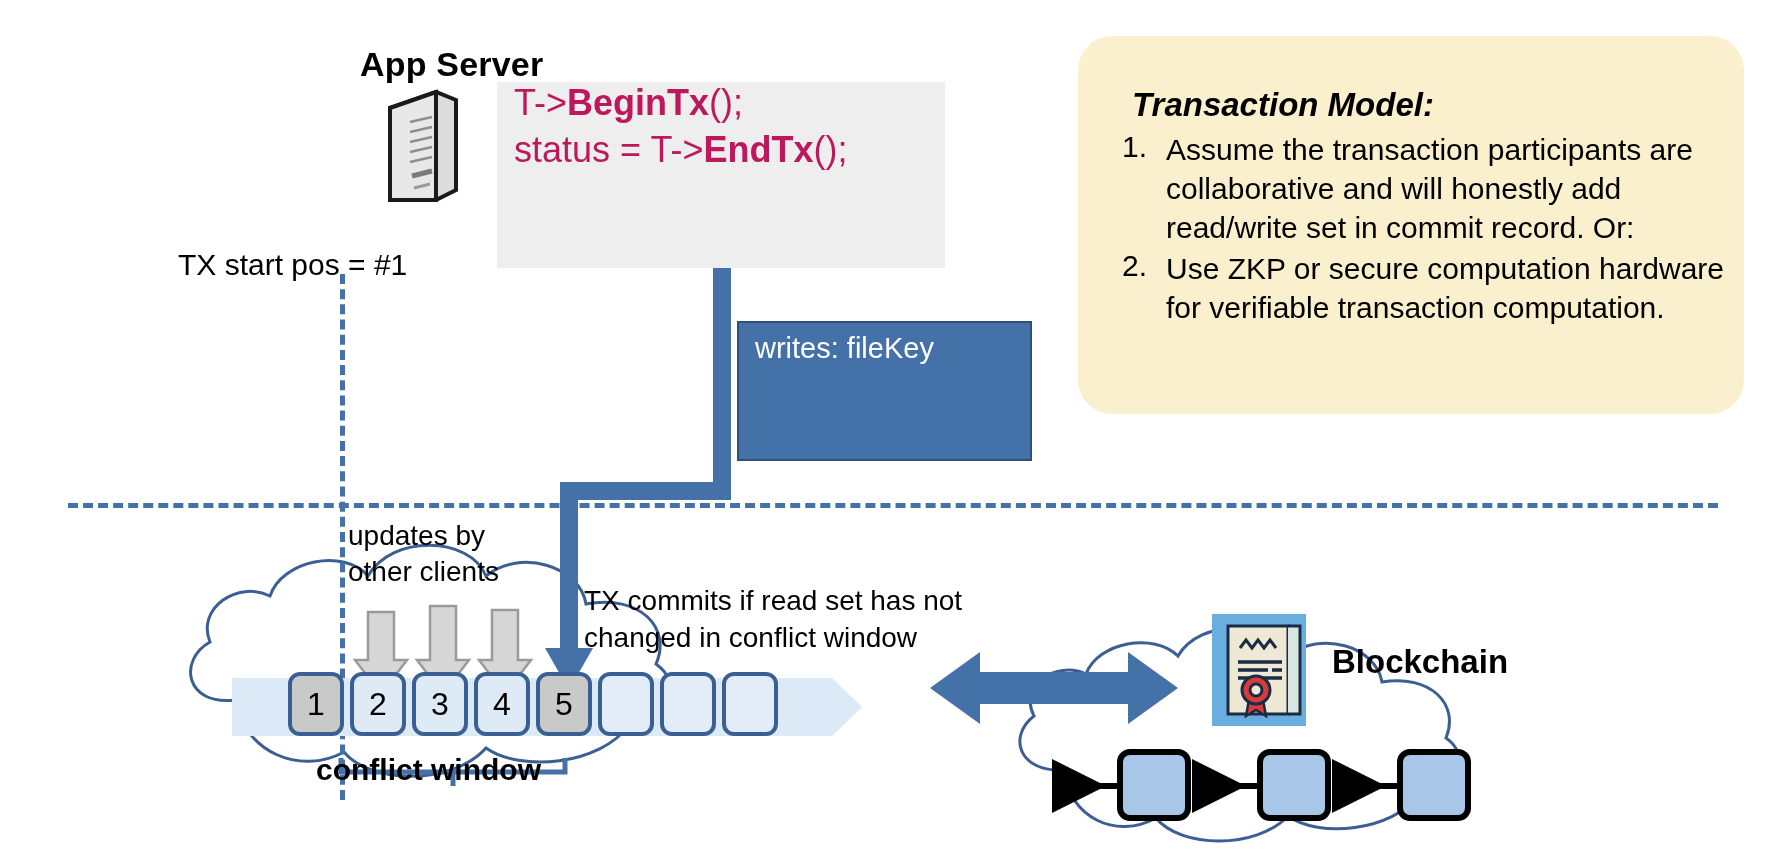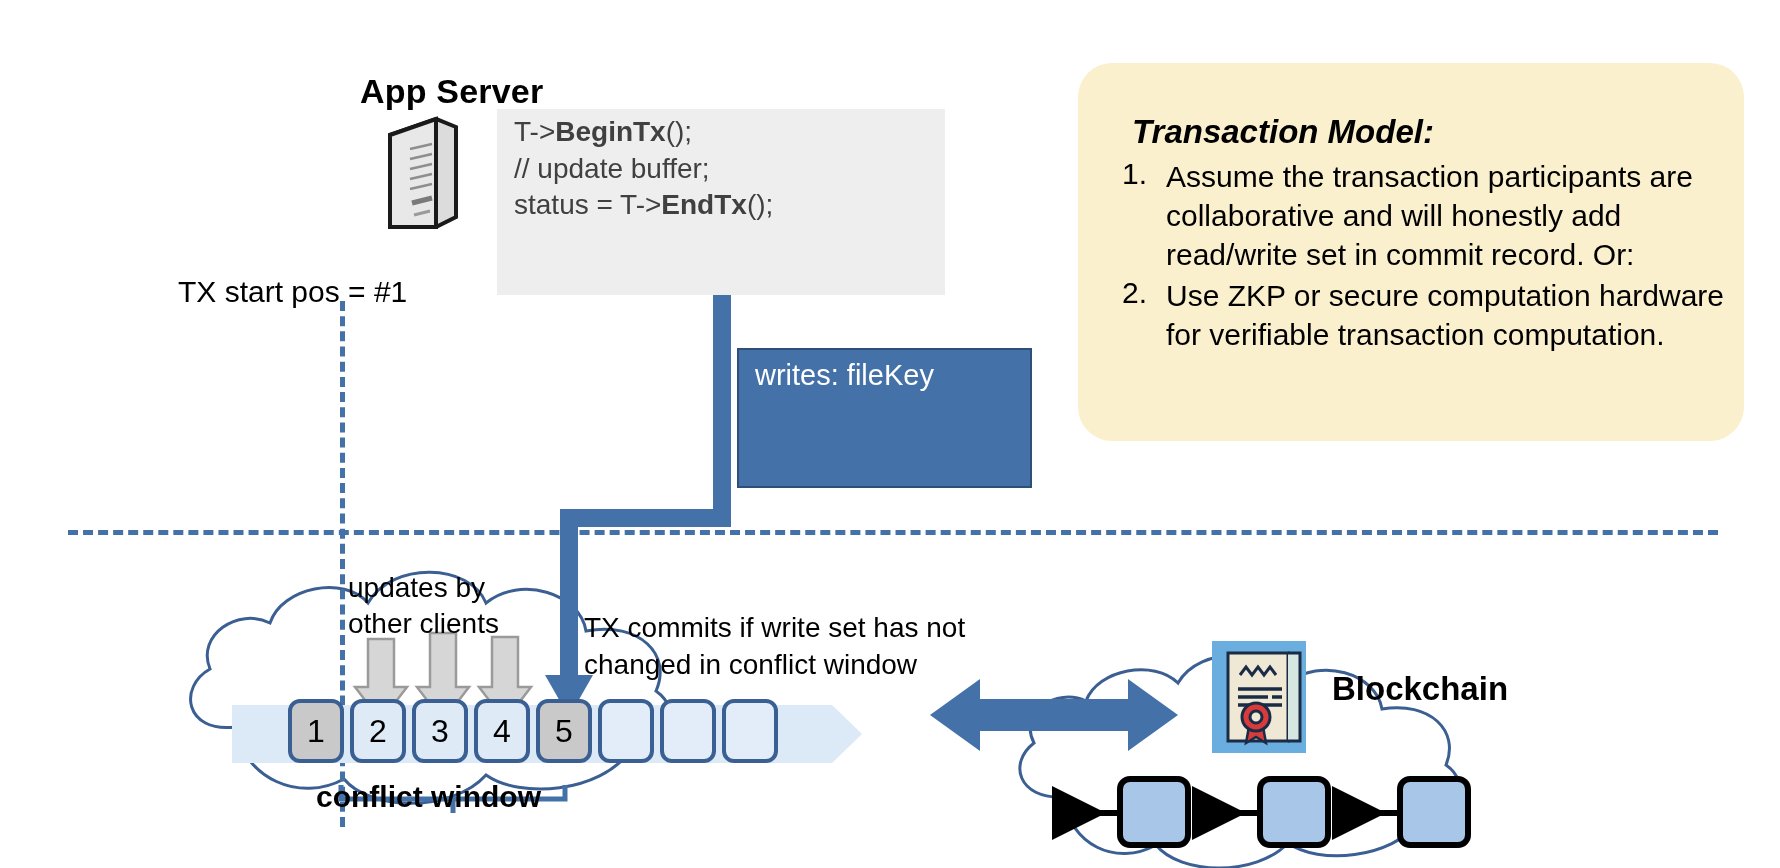--- a/index.html
+++ b/index.html
@@ -6,21 +6,21 @@
   html, body {
     margin: 0; padding: 0;
     background: #ffffff;
   }
   body {
     width: 1780px; height: 868px;
     position: relative;
     font-family: "Liberation Sans", sans-serif;
     overflow: hidden;
   }
-  #stage { position: absolute; inset: 0; margin-top: 27px; }
+  #stage { position: absolute; inset: 0; }
 
   .abs { position: absolute; }
 
   
   #app-server-title {
     left: 360px; top: 45px;
     font-size: 34px; font-weight: bold; color: #000;
     letter-spacing: .2px;
   }
   #tx-start-label {
@@ -29,37 +29,37 @@
   }
   #blockchain-label {
     left: 1332px; top: 643px;
     font-size: 33px; font-weight: bold; color: #000;
   }
   #conflict-window-label {
     left: 316px; top: 753px;
     font-size: 30px; font-weight: bold; color: #000;
   }
   #updates-label {
-    left: 348px; top: 543px;
+    left: 348px; top: 518px;
     font-size: 28px; color: #000; line-height: 1.28;
   }
   #commits-note {
     left: 584px; top: 583px;
     font-size: 28px; color: #000; line-height: 1.32;
     white-space: nowrap;
   }
 
   
   #code-box {
     left: 497px; top: 82px; width: 448px; height: 186px;
     background: #eeeeee;
   }
   #code-lines {
-    left: 514px; top: 87px; width: 430px;
-    font-size: 28px; color: #404040; line-height: 1.305;
+    left: 514px; top: 80px; width: 430px;
+    font-size: 36px; color: #be185d; line-height: 1.305;
   }
   #code-lines div { white-space: nowrap; }
   #code-lines b { font-weight: bold; }
 
   
   #commit-box {
     left: 737px; top: 321px; width: 295px; height: 140px;
     background: #4472a8;
     border: 2px solid #2e4f77;
   }
@@ -235,21 +235,20 @@
   </svg>
 
   <div class="abs" id="sep-horizontal"></div>
   <div class="abs" id="sep-vertical"></div>
 
   <div class="abs" id="app-server-title">App Server</div>
 
   <div class="abs" id="code-box"></div>
   <div class="abs" id="code-lines">
       <div><span>T-&gt;</span><b>BeginTx</b><span>();</span></div>
-      <div><span>// update buffer;</span></div>
       <div><span>status = T-&gt;</span><b>EndTx</b><span>();</span></div>
     </div>
 
   <div class="abs" id="tx-start-label">TX start pos = #1</div>
 
   <div class="abs" id="commit-box"></div>
   <div class="abs" id="commit-text">
     <div>writes: fileKey</div>
   </div>
 
@@ -265,21 +264,21 @@
         <div class="model-body">Use ZKP or secure computation hardware for verifiable transaction computation.</div>
       </div>
     </div>
 
   <div class="abs" id="updates-label">
     <div>updates by</div>
     <div>other clients</div>
   </div>
 
   <div class="abs" id="commits-note">
-    <div>TX commits if write set has not</div>
+    <div>TX commits if read set has not</div>
     <div>changed in conflict window</div>
   </div>
 
   <div class="abs" id="log-strip"></div>
   <div class="abs" id="log-row">
       <div class="log-cell filled">1</div>
       <div class="log-cell">2</div>
       <div class="log-cell">3</div>
       <div class="log-cell">4</div>
       <div class="log-cell filled">5</div>

